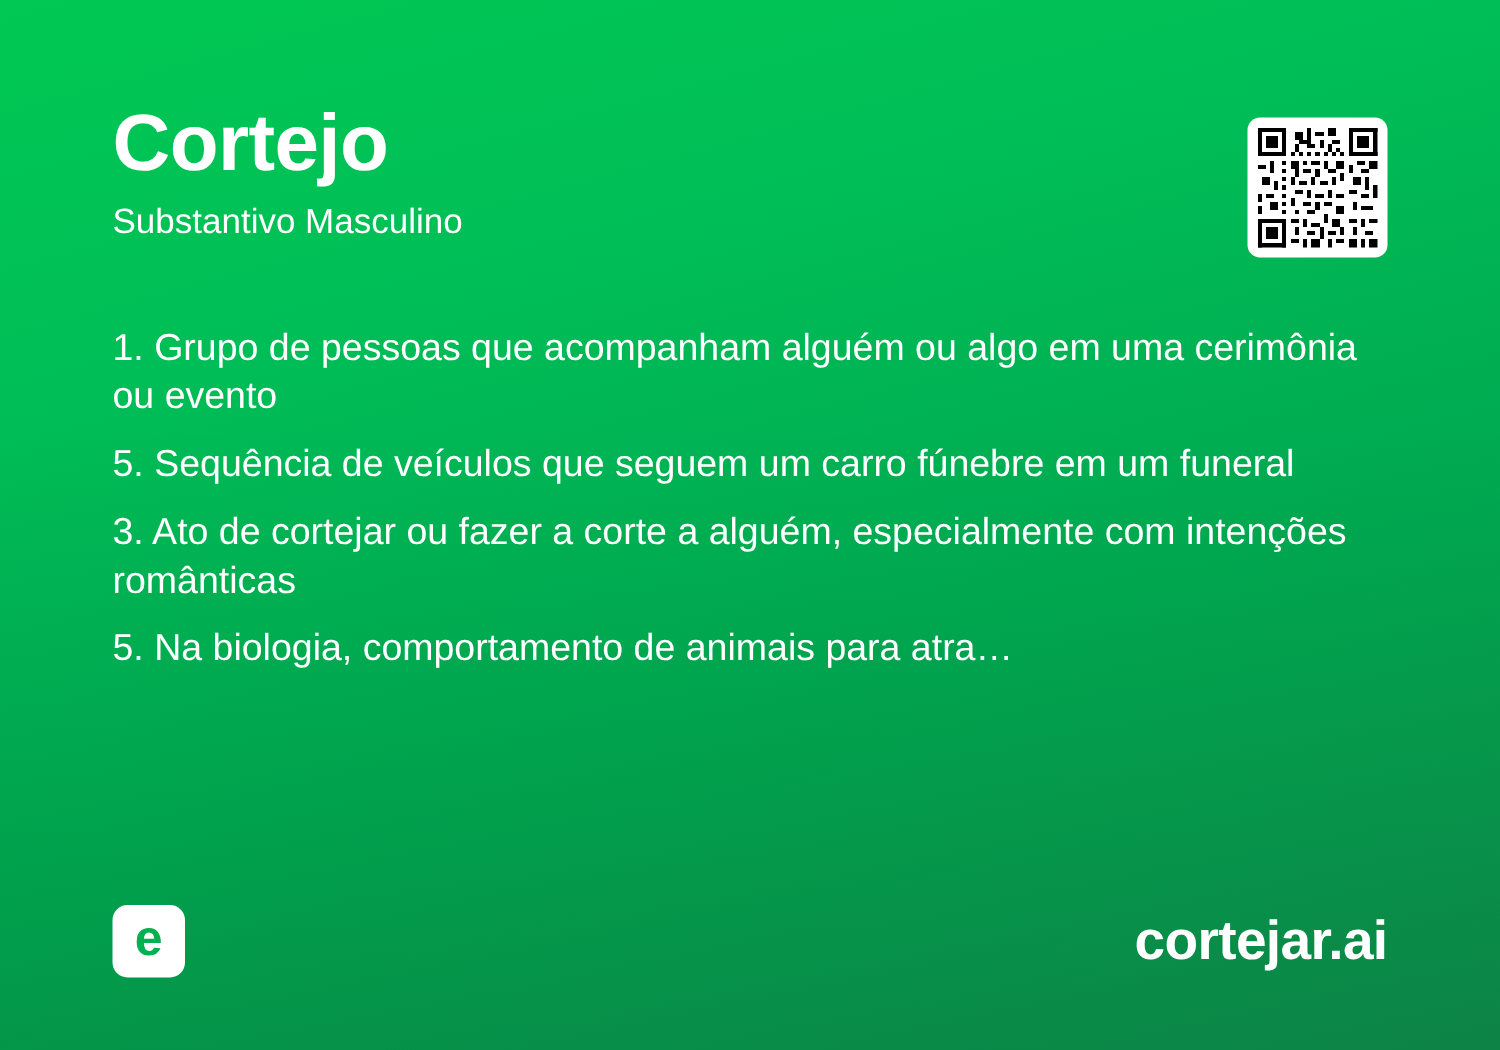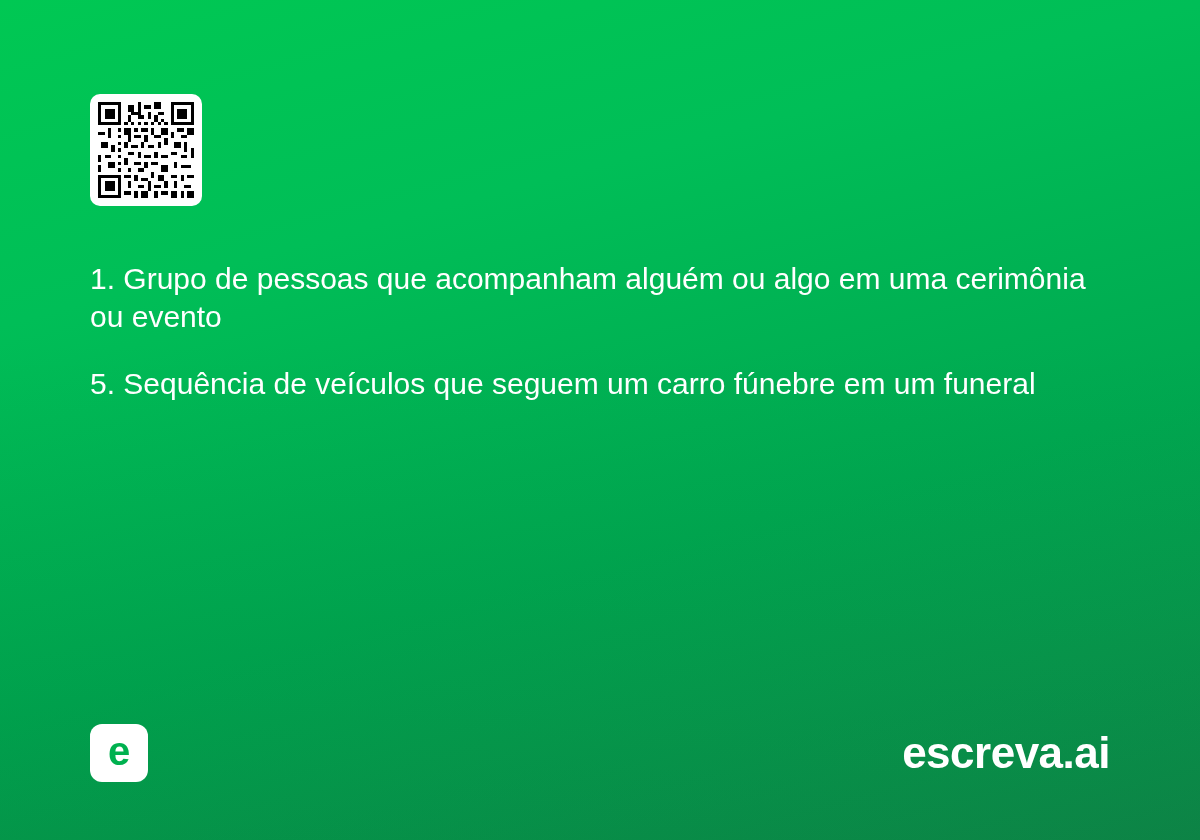--- a/index.html
+++ b/index.html
@@ -82,21 +82,21 @@
   .qr-wrap svg {
     display: block;
     width: 96px;
     height: 96px;
   }
 
   .definitions {
     margin-top: 54px;
     display: flex;
     flex-direction: column;
-    gap: 28px;
+    gap: 16px;
   }
 
   .definition {
     color: #ffffff;
     font-size: 30px;
     line-height: 1.28;
     max-width: 1010px;
     margin: 0;
   }
 
@@ -134,20 +134,24 @@
     line-height: 1;
   }
 </style>
 </head>
 <body>
 
 <div class="card">
   <div class="content">
 
     <div class="header-row">
+      <div class="title-block">
+        <h1 class="word-title">Cortejo</h1>
+        <p class="word-class">Substantivo Masculino</p>
+      </div>
 
       <div class="qr-wrap">
         <svg viewBox="0 0 29 29" shape-rendering="crispEdges">
           <rect width="29" height="29" fill="#ffffff"></rect>
           <g fill="#000000">
 
             <rect x="0" y="0" width="7" height="1"></rect>
               <rect x="0" y="6" width="7" height="1"></rect>
             <rect x="0" y="0" width="1" height="7"></rect>
               <rect x="6" y="0" width="1" height="7"></rect>
@@ -261,23 +265,25 @@
             <rect x="25" y="27" width="1" height="2"></rect>
               <rect x="27" y="27" width="2" height="2"></rect>
           </g>
         </svg>
       </div>
     </div>
 
     <div class="definitions">
       <p class="definition">1. Grupo de pessoas que acompanham alguém ou algo em uma cerimônia ou evento</p>
       <p class="definition">5. Sequência de veículos que seguem um carro fúnebre em um funeral</p>
+      <p class="definition">3. Ato de cortejar ou fazer a corte a alguém, especialmente com intenções românticas</p>
+      <p class="definition">5. Na biologia, comportamento de animais para atra…</p>
     </div>
 
     <div class="footer">
       <div class="brand-mark">
         <span>e</span>
       </div>
-      <div class="brand-name">escreva.ai</div>
+      <div class="brand-name">cortejar.ai</div>
     </div>
 
   </div>
 </div>
 
 </body></html>

